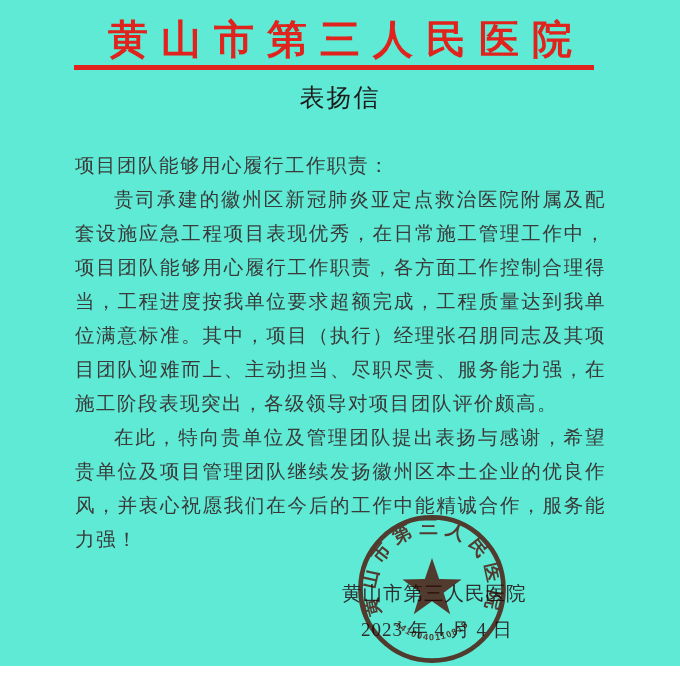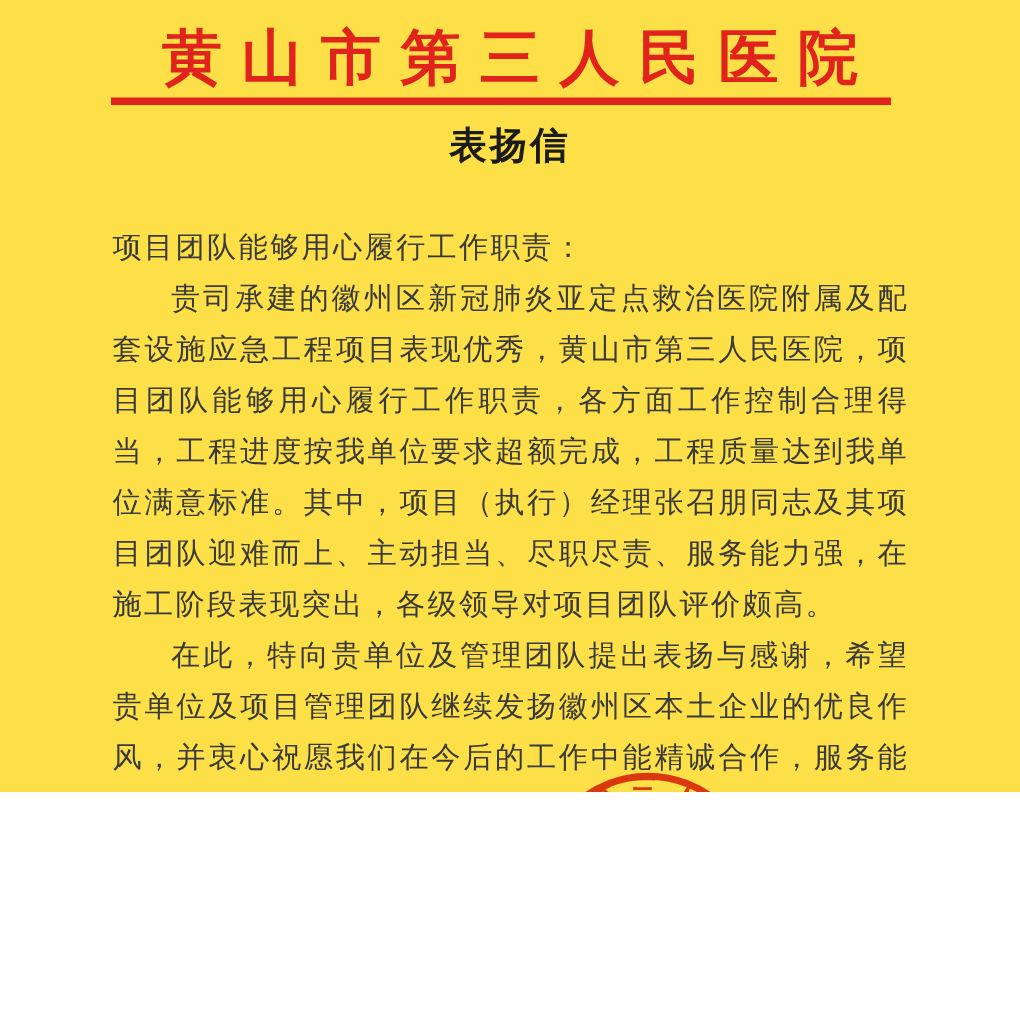--- a/index.html
+++ b/index.html
@@ -1,22 +1,22 @@
 <!DOCTYPE html>
 <html><head>
 <meta charset="utf-8">
 <style>
   * { margin: 0; padding: 0; box-sizing: border-box; }
   html, body { background: #ffffff; }
   .page {
     position: relative;
     width: 680px;
-    height: 528px;
+    height: 666px;
     margin: 0 auto;
-    background: #fde047;
+    background: #5eead4;
     overflow: hidden;
     font-family: "Liberation Serif", "DejaVu Serif", serif;
   }
   .hospital-header {
     margin-top: 16px;
     text-align: center;
     color: #e0231c;
     font-family: "Liberation Sans", "DejaVu Sans", sans-serif;
     font-weight: 700;
     font-size: 40px;
@@ -27,21 +27,21 @@
   }
   .header-rule {
     height: 5px;
     background: #e0231c;
     margin: 3px 86px 0 74px;
   }
   .letter-title {
     margin-top: 13px;
     text-align: center;
     color: #1c1c1c;
-    font-weight: 700;
+    font-weight: 400;
     font-size: 25px;
     line-height: 30px;
     letter-spacing: 2px;
   }
   .letter-body {
     margin: 36px 74px 0 75px;
     color: #3a3a3a;
     font-size: 19.5px;
     line-height: 34px;
     letter-spacing: 1.5px;
@@ -89,21 +89,21 @@
 <div class="page">
 
   <div class="hospital-header">黄山市第三人民医院</div>
 
   <div class="header-rule"></div>
 
   <div class="letter-title">表扬信</div>
 
   <div class="letter-body">
     <p class="salutation">项目团队能够用心履行工作职责：</p>
-    <p class="para">贵司承建的徽州区新冠肺炎亚定点救治医院附属及配套设施应急工程项目表现优秀，黄山市第三人民医院，项目团队能够用心履行工作职责，各方面工作控制合理得当，工程进度按我单位要求超额完成，工程质量达到我单位满意标准。其中，项目（执行）经理张召朋同志及其项目团队迎难而上、主动担当、尽职尽责、服务能力强，在施工阶段表现突出，各级领导对项目团队评价颇高。</p>
+    <p class="para">贵司承建的徽州区新冠肺炎亚定点救治医院附属及配套设施应急工程项目表现优秀，在日常施工管理工作中，项目团队能够用心履行工作职责，各方面工作控制合理得当，工程进度按我单位要求超额完成，工程质量达到我单位满意标准。其中，项目（执行）经理张召朋同志及其项目团队迎难而上、主动担当、尽职尽责、服务能力强，在施工阶段表现突出，各级领导对项目团队评价颇高。</p>
     <p class="para">在此，特向贵单位及管理团队提出表扬与感谢，希望贵单位及项目管理团队继续发扬徽州区本土企业的优良作风，并衷心祝愿我们在今后的工作中能精诚合作，服务能力强！</p>
   </div>
 
   <div class="sign-name">黄山市第三人民医院</div>
 
   <div class="sign-date">2023 年 4 月 4 日</div>
 
   <svg class="seal" viewBox="0 0 170 170">
     <circle cx="85" cy="85" r="76" fill="none" stroke="#d8251c" stroke-width="5"></circle>
     <polygon points="85,52 92.6,74.5 116.4,74.8 97.4,89 104.4,111.7 85,98 65.6,111.7 72.6,89 53.6,74.8 77.4,74.5" fill="#d8251c"></polygon>

